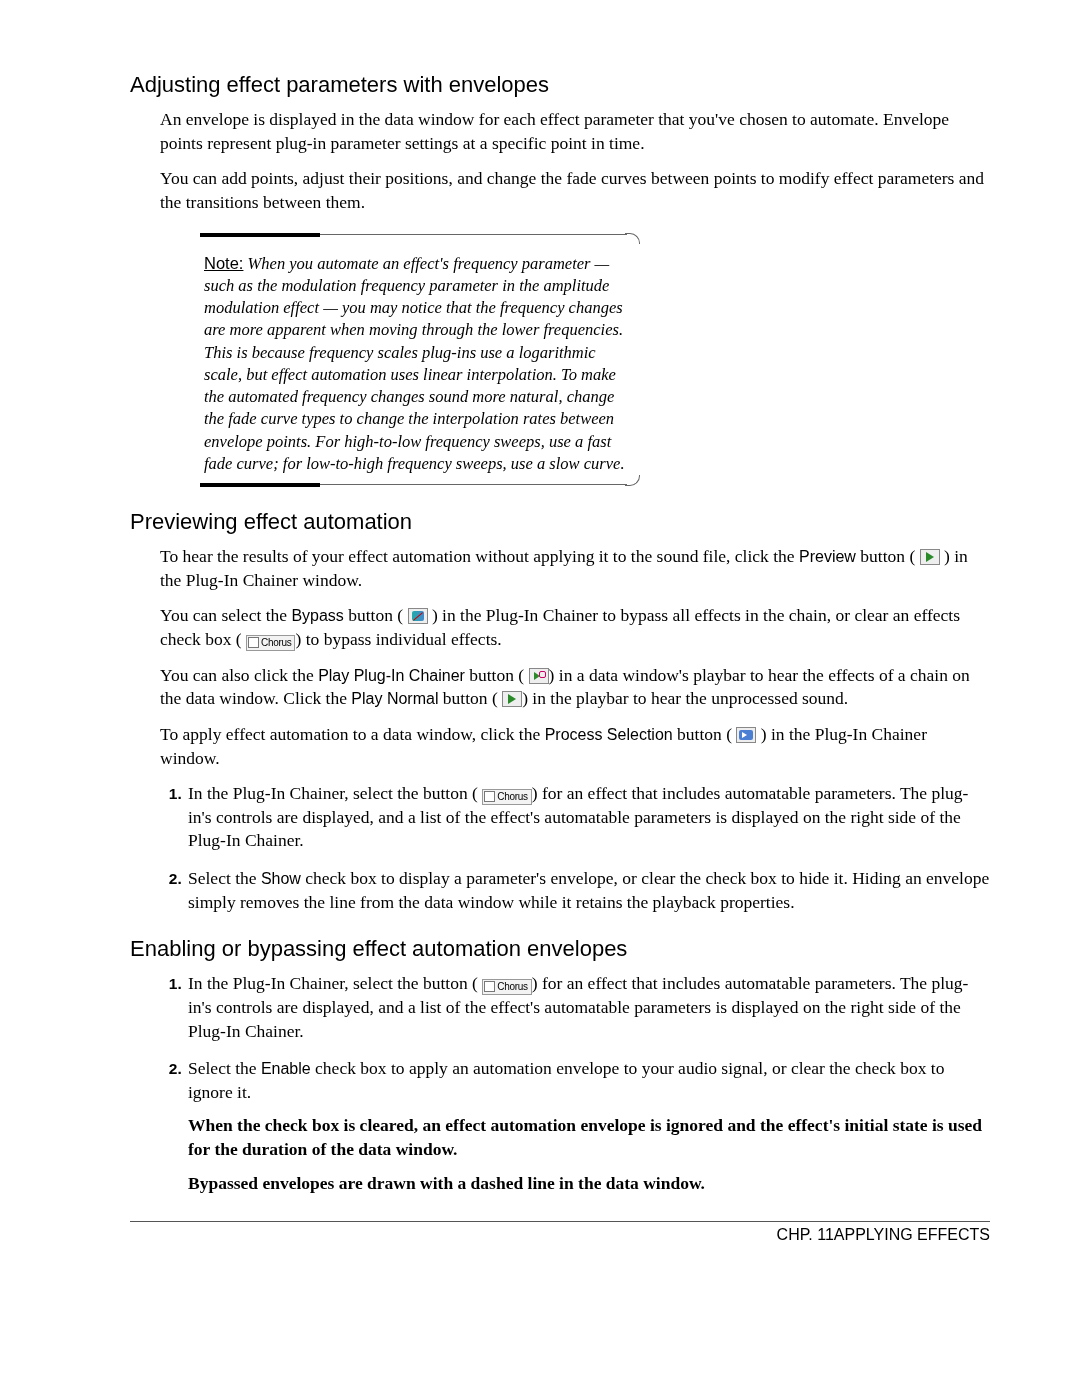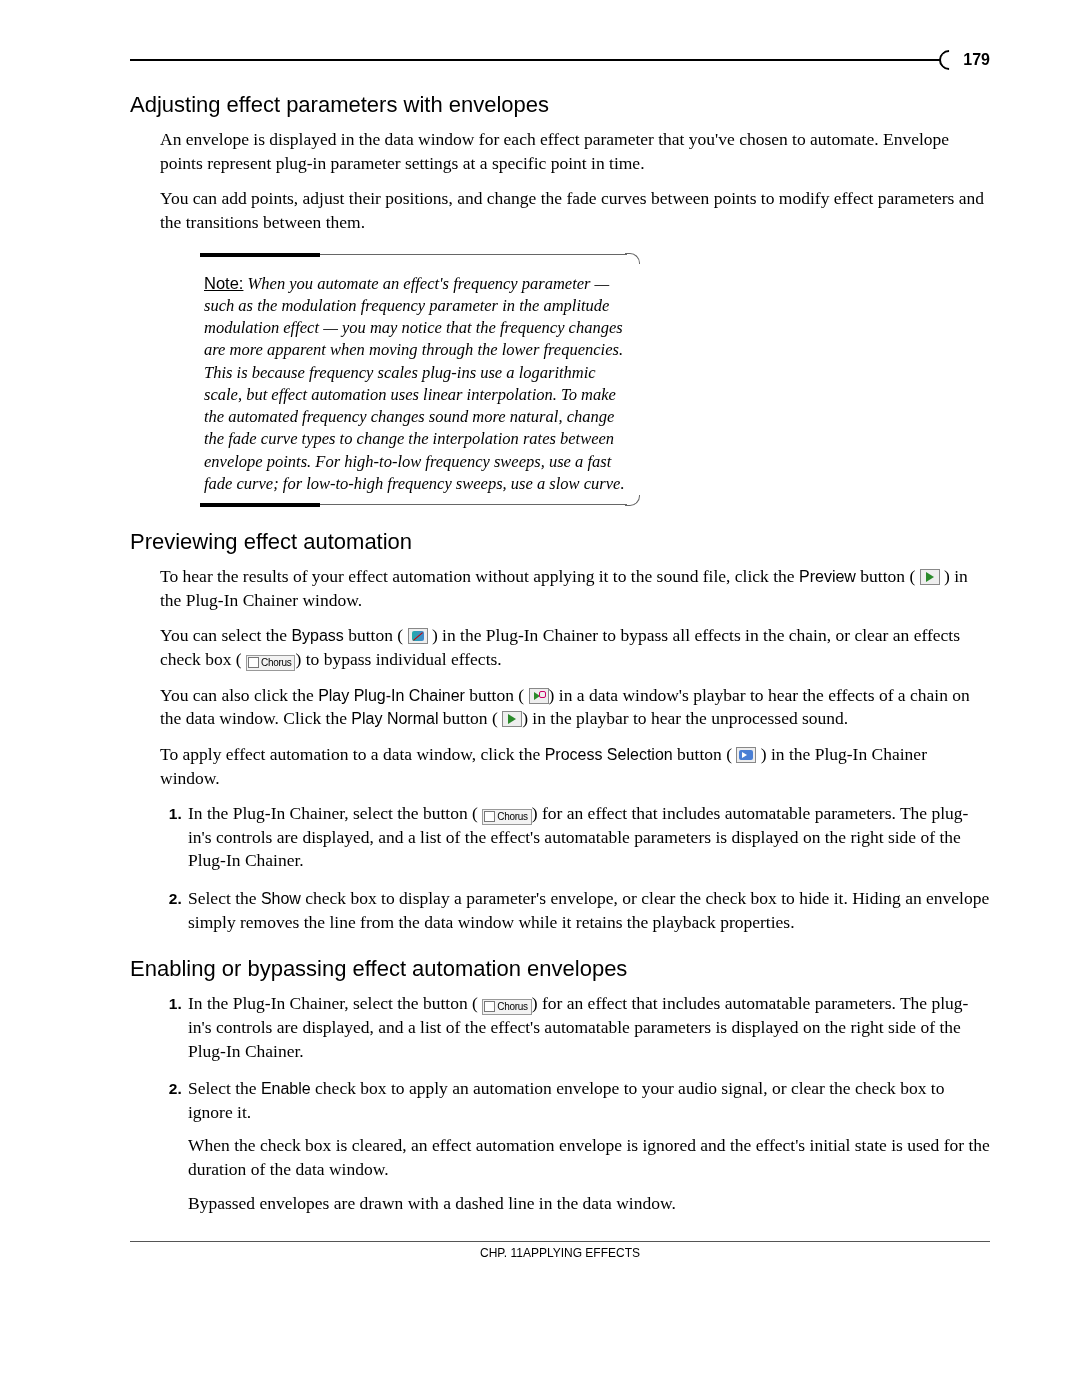--- a/index.html
+++ b/index.html
@@ -206,44 +206,40 @@
     margin-bottom: 14px;
     padding-left: 2px;
   }
   ol.steps li::marker {
     font-family: Arial, Helvetica, sans-serif;
     font-weight: bold;
     font-size: 15.5px;
   }
   .step-para {
     margin: 10px 0 0 0;
+    font-weight: bold;
   }
   .footer-rule {
     height: 1px;
     background: #555;
     margin-top: 26px;
   }
   .footer {
     display: flex;
-    justify-content: center;
-    font-family: Arial, Helvetica, sans-serif;
-    font-size: 12px;
+    justify-content: flex-end;
+    font-family: Arial, Helvetica, sans-serif;
+    font-size: 16px;
     margin-top: 4px;
   }
 </style>
 </head>
 <body>
 
 <div class="page">
 
-  <div class="top-rule-wrap">
-    <div class="top-rule"></div>
-    <div class="arc"></div>
-    <div class="page-no">179</div>
-  </div>
 
   <h2 class="section">Adjusting effect parameters with envelopes</h2>
   <div class="body-indent">
     <p>An envelope is displayed in the data window for each effect parameter that you've chosen to automate. Envelope points represent plug-in parameter settings at a specific point in time.</p>
     <p>You can add points, adjust their positions, and change the fade curves between points to modify effect parameters and the transitions between them.</p>
 
     <div class="note-box">
       <div class="note-rule">
         <div class="thick"></div>
           <div class="thin"></div>

